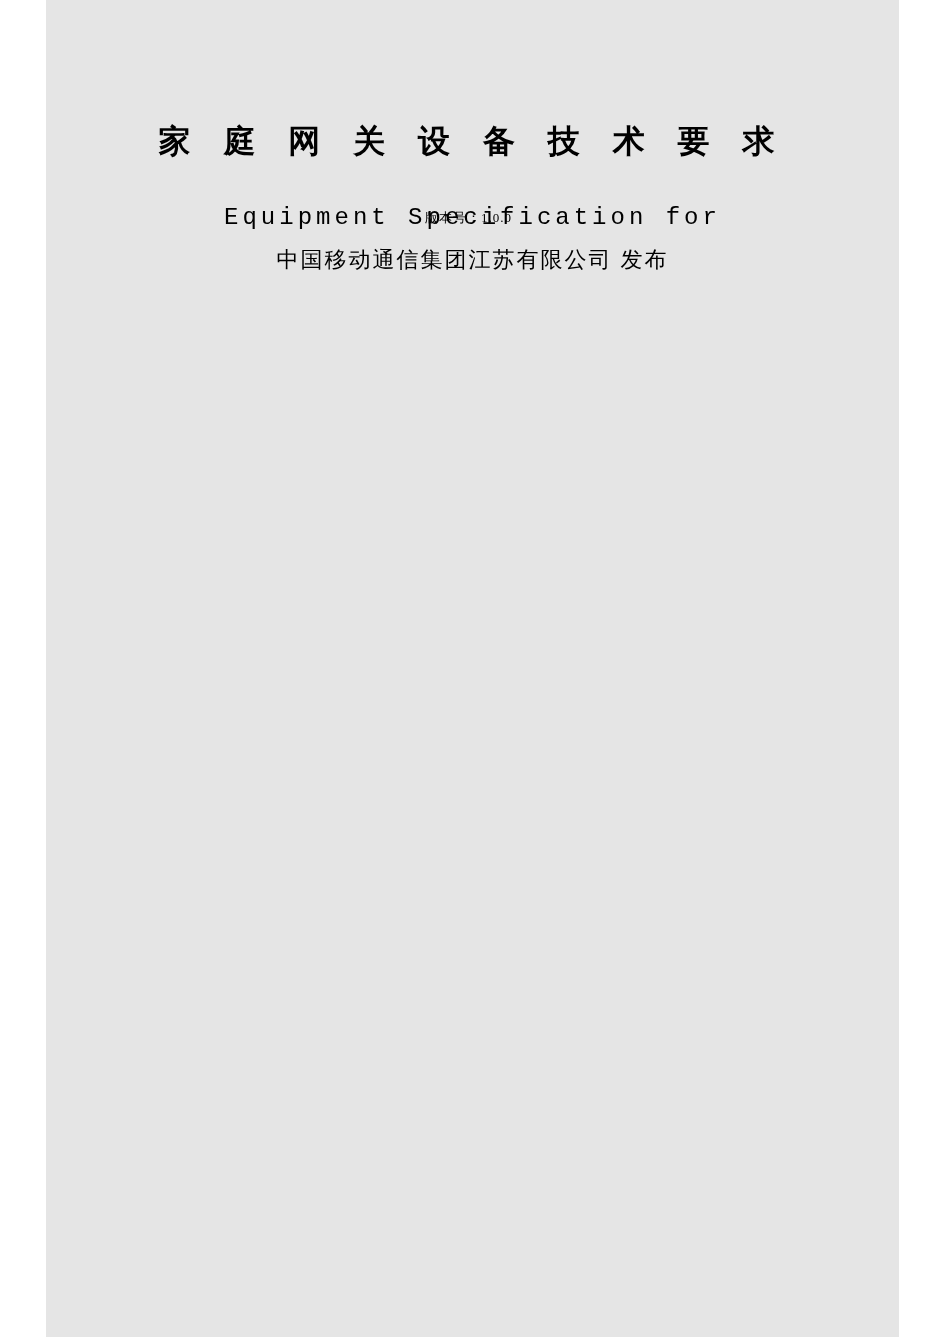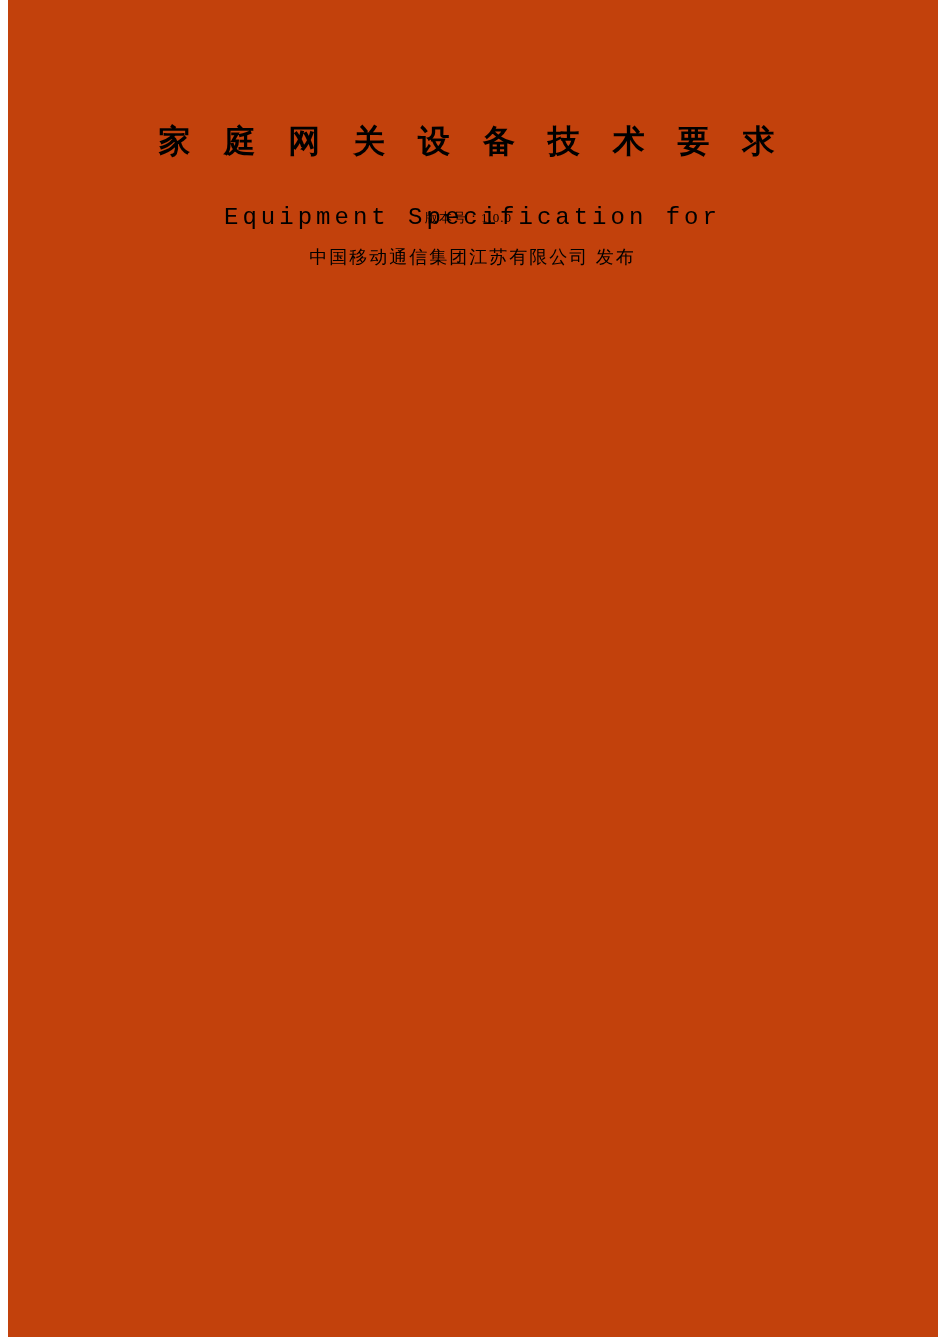--- a/index.html
+++ b/index.html
@@ -12,23 +12,23 @@
       background: #ffffff;
       font-family: "SimSun", "宋体", serif;
       width: 945px;
       min-height: 1337px;
       display: flex;
       justify-content: center;
       align-items: flex-start;
     }
 
     .page {
-      width: 930px;
+      width: 853px;
       min-height: 1337px;
-      background: #c2410c;
+      background: #e5e5e5;
       position: relative;
       padding: 80px 60px 80px 60px;
     }
 
     .title-section {
       text-align: center;
       margin-top: 40px;
       margin-bottom: 30px;
     }
 
@@ -36,24 +36,24 @@
       font-family: "SimHei", "黑体", sans-serif;
       font-size: 32px;
       font-weight: bold;
       letter-spacing: 12px;
       color: #000000;
       margin-bottom: 35px;
     }
 
     .publisher-row {
       text-align: center;
-      font-size: 18px;
+      font-size: 22px;
       color: #000000;
       margin-top: 6px;
-      font-family: Liberation Serif, serif;
+      font-family: Liberation Sans, sans-serif;
       letter-spacing: 2px;
     }
 
     .combined-row {
       position: relative;
       text-align: center;
       margin-bottom: 4px;
       height: 36px;
       display: flex;
       align-items: center;

